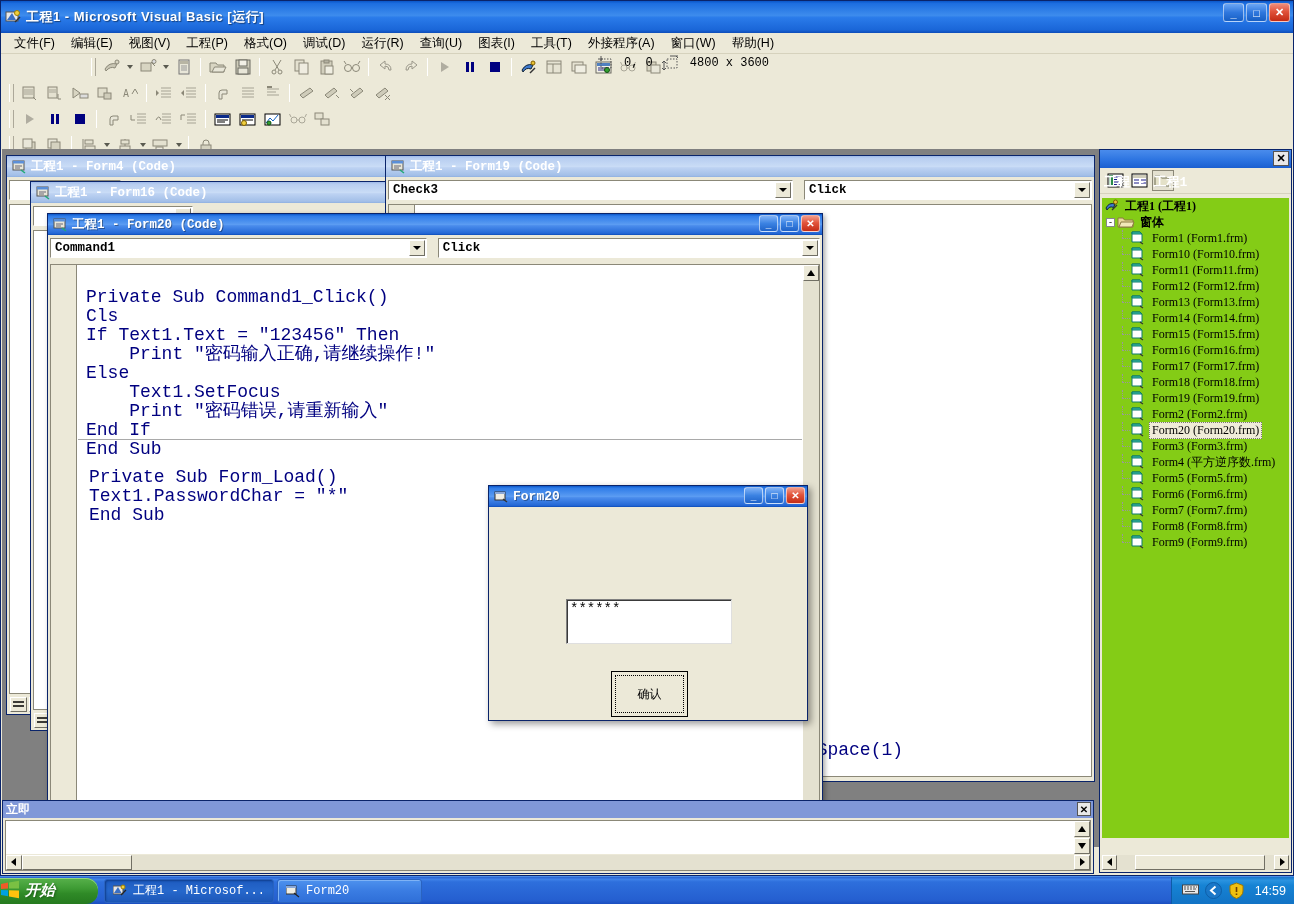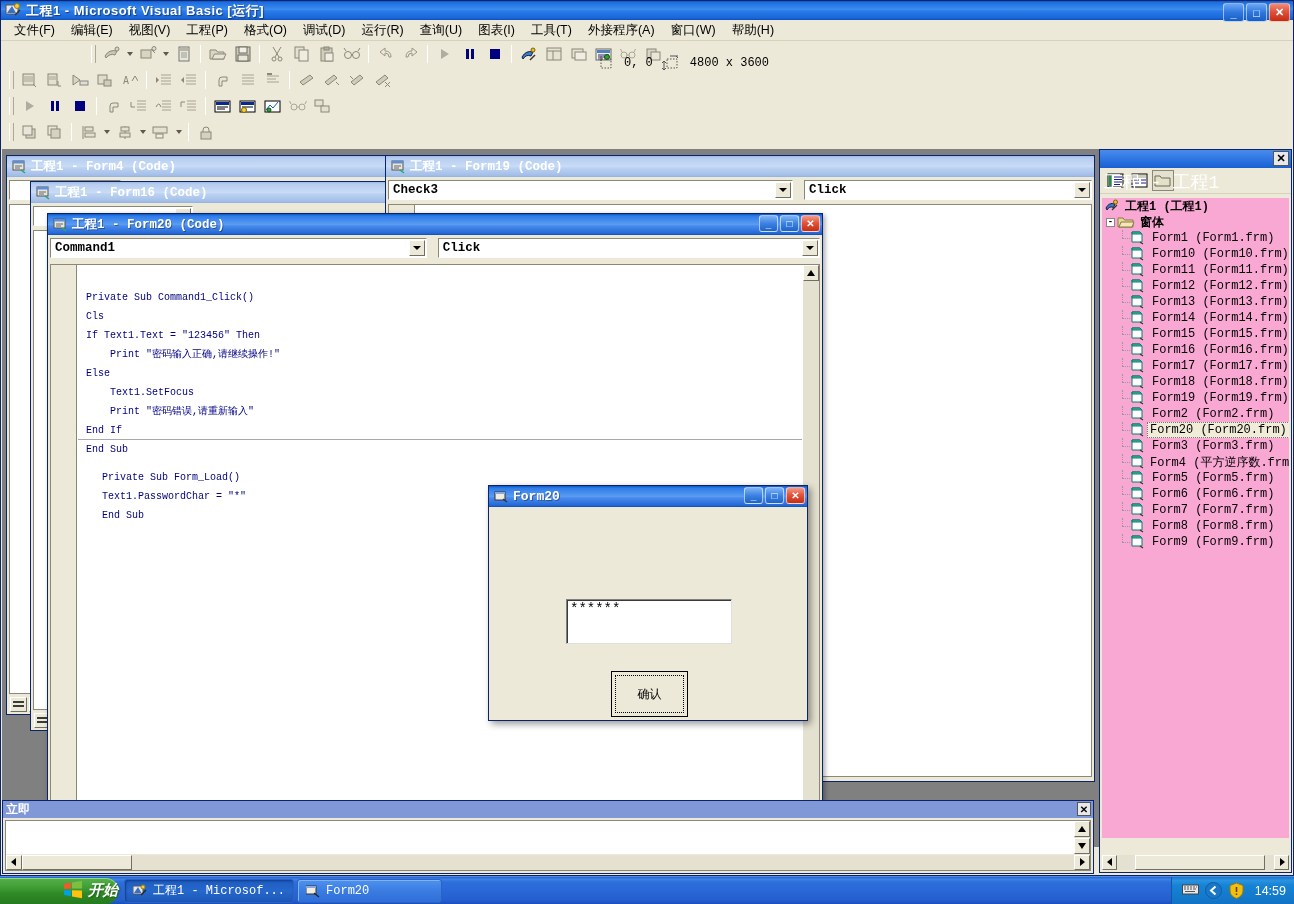--- a/index.html
+++ b/index.html
@@ -13,21 +13,21 @@
   body { background: #6f8cc9; }
 
   
   #vb-window {
     position: absolute; left: 0; top: 0; width: 1294px; height: 876px;
     background: #ece9d8;
     border: 1px solid #0a246a;
     display: flex; flex-direction: column;
   }
   .titlebar {
-    height: 19px;
+    height: 32px;
     background: linear-gradient(to bottom,#0a56c8 0%, #1d6ee0 8%, #3d8ced 45%, #2a7bea 52%, #1a66d8 90%, #0d4cb8 100%);
     display: flex; align-items: center; position: relative;
     padding-left: 4px;
   }
   .titlebar .tb-icon {
     width: 17px; height: 17px; margin-right: 4px;
     flex: 0 0 auto;
   }
   .titlebar .tb-text {
     color: #fff; font-weight: bold; font-size: 13px;
@@ -116,21 +116,21 @@
     background:#ece9d8; border:1px solid #fff; border-right-color:#716f64; border-bottom-color:#716f64;
     display:flex;align-items:center;justify-content:center;
   }
   .combo .cbtn:after { content:""; border-left:4px solid transparent; border-right:4px solid transparent; border-top:4px solid #000; }
 
   .cw-code {
     position:absolute; left:2px; right:2px; background:#fff;
     border:1px solid #8b8878; overflow:hidden;
   }
   .codetext {
-    font-family:"Liberation Mono", monospace; font-size:10px; line-height:19px;
+    font-family:"Liberation Mono", monospace; font-size:18px; line-height:19px;
     color:#000080; white-space:pre; padding: 4px 0 0 0;
   }
   .margin-strip { position:absolute; left:0; top:0; bottom:0; width:26px; background:#ece9d8; border-right:1px solid #8b8878;}
 
   
   .sb-v { position:absolute; right:0; top:0; bottom:0; width:16px; background:#ece9d8; }
   .sb-h { position:absolute; left:0; right:0; bottom:0; height:16px; background:#ece9d8; }
   .sbbtn { background:#ece9d8; border:1px solid #fff; border-right-color:#716f64; border-bottom-color:#716f64;
            display:flex;align-items:center;justify-content:center; }
   .sbthumb { background:#ece9d8; border:1px solid #fff; border-right-color:#716f64; border-bottom-color:#716f64; }
@@ -151,52 +151,52 @@
   #form20 .f-btn { position:absolute; left:121px; top:163px; width:77px; height:46px; background:#ece9d8;
       border:1px solid #000;
       display:flex;align-items:center;justify-content:center;
       font-family:"Liberation Sans", sans-serif; font-size:12px; }
   #form20 .f-btn .inner { position:absolute; left:3px; top:3px; right:3px; bottom:3px; border:1px dotted #000; }
 
   
   #projexp { position:absolute; right:1px; top:148px; width:193px; height:724px; background:#ece9d8; border:1px solid #0a246a; }
   #projexp .pe-title { height:18px; background:linear-gradient(to bottom,#4a8cec,#2a72e0 60%,#1a5fd0);
       display:flex;align-items:center;padding-left:4px;position:relative;}
-  #projexp .pe-tx { color:#fff;font-family:"Liberation Mono", monospace;font-size:18px;font-weight:normal;white-space:nowrap;margin-top:45px;}
+  #projexp .pe-tx { color:#fff;font-family:"Liberation Mono", monospace;font-size:13px;font-weight:bold;white-space:nowrap;margin-top:45px;}
   #projexp .pe-close { position:absolute;right:2px;top:1px;width:16px;height:15px;background:#e8e8e8;border:1px solid #555;
       display:flex;align-items:center;justify-content:center;font-size:11px;font-weight:bold;color:#000;}
   #projexp .pe-tools { height:26px; display:flex;align-items:center;padding-left:4px;gap:2px;border-bottom:1px solid #d6d2bd;}
   #projexp .pe-tool { width:22px;height:21px;display:flex;align-items:center;justify-content:center;}
   #projexp .pe-tool.sel { border:1px solid #8b8878; background:#e4e1d0; }
-  #projexp .pe-tree { position:absolute; left:2px; right:2px; top:48px; bottom:34px; background:#f9a8d4; overflow:hidden;
-      font-family:Liberation Mono, monospace; font-size:12px; }
+  #projexp .pe-tree { position:absolute; left:2px; right:2px; top:48px; bottom:34px; background:#84cc16; overflow:hidden;
+      font-family:Liberation Serif, serif; font-size:12px; }
   .tnode { display:flex; align-items:center; height:16px; white-space:nowrap; }
   .tnode .lbl { padding-left:3px; }
   .tnode.sel .lbl { background:#f0ecd8; border:1px dotted #777; padding:0 2px; }
   .t-indent { width:14px; height:16px; flex:0 0 auto; }
   .dotelbow { width:14px;height:16px;flex:0 0 auto;position:relative;}
   .dotelbow:before{content:"";position:absolute;left:6px;top:0;height:8px;border-left:1px dotted #999;}
   .dotelbow:after{content:"";position:absolute;left:6px;top:8px;width:8px;border-top:1px dotted #999;}
 
   
   #immed { position:absolute; left:1px; bottom:1px; width:1092px; height:74px; background:#ece9d8; border:1px solid #0a246a; }
   #immed .im-title { height:17px; background:#8098d8; display:flex;align-items:center;padding-left:3px;position:relative;}
   #immed .im-tx { color:#fff; font-size:12px; font-weight:bold; }
   #immed .im-close { position:absolute;right:2px;top:1px;width:14px;height:14px;background:#e8e8e8;border:1px solid #555;
       display:flex;align-items:center;justify-content:center;font-size:10px;font-weight:bold;}
   #immed .im-body { position:absolute;left:2px;right:2px;top:19px;bottom:2px;background:#fff;border:1px solid #8b8878;}
 
   
   #taskbar { position:absolute; left:0; bottom:0; width:1294px; height:28px;
     background: linear-gradient(to bottom,#2b62d0 0%,#3f82e8 9%,#2e6fdc 18%, #255fd0 85%, #1b4ec0 100%);
     border-top:1px solid #4a8ce8; display:flex; align-items:center; }
-  #startbtn { width:118px; height:26px; margin-right:6px;
+  #startbtn { width:98px; height:26px; margin-right:6px;
     background: linear-gradient(to bottom,#58b14b 0%,#3e9b34 40%,#2f8a27 60%,#257a1f 100%);
     border-radius: 0 12px 12px 0; display:flex;align-items:center; 
-    box-shadow: inset 0 1px 0 #8fd67f; justify-content: flex-end; }
+    box-shadow: inset 0 1px 0 #8fd67f; }
   #startbtn .slabel { color:#fff; font-weight:bold; font-style:italic; font-size:15px; margin-left:5px; text-shadow:1px 1px 2px #1a5c14;}
   .taskitem { height:24px; min-width:145px; display:flex; align-items:center; padding:0 8px; margin-right:3px;
     background: linear-gradient(to bottom,#4e92ee,#3a7ce2 50%,#2f6fd8);
     border:1px solid #2a63c0; border-radius:3px; color:#fff; font-family:"Liberation Mono", monospace; font-size:12px;
     box-shadow: inset 1px 1px 0 #7fb3f5; }
   .taskitem.active { background: linear-gradient(to bottom,#1e5bc0,#2668cc 50%,#1d57b8); box-shadow: inset 1px 1px 2px #0f3d8c;}
   .taskitem .ti-ic { width:14px;height:14px;margin-right:6px;flex:0 0 auto; }
   #tray { margin-left:auto; height:28px; display:flex; align-items:center; padding:0 8px 0 10px;
     background: linear-gradient(to bottom,#1974c8 0%,#2a93e0 12%,#1683d4 30%,#1272c4 100%);
     border-left:1px solid #0d5ba8; }
@@ -771,21 +771,21 @@
 <span>Cls</span>
 <span>If Text1.Text = "123456" Then</span>
 <span>    Print "密码输入正确,请继续操作!"</span>
 <span>Else</span>
 <span>    Text1.SetFocus</span>
 <span>    Print "密码错误,请重新输入"</span>
 <span>End If</span>
 <span>End Sub</span>
 </div>
             <div style="position:absolute;left:0;right:0;top:174px;border-top:1px solid #a9a9a9;"></div>
-            <div class="codetext" style="padding-left:8px;position:absolute;top:180px;left:16px;">
+            <div class="codetext" style="padding-left:8px;position:absolute;top:180px;left:3px;">
 <span>Private Sub Form_Load()</span>
 <span>Text1.PasswordChar = "*"</span>
 <span>End Sub</span>
 </div>
           </div>
 
           <div class="sb-v">
             <div class="sbbtn" style="position:absolute;top:0;left:0;width:16px;height:16px;">
               <svg width="8" height="6" viewBox="0 0 8 6">
                   <path d="M4 0 L8 6 L0 6z" fill="#000"></path>

